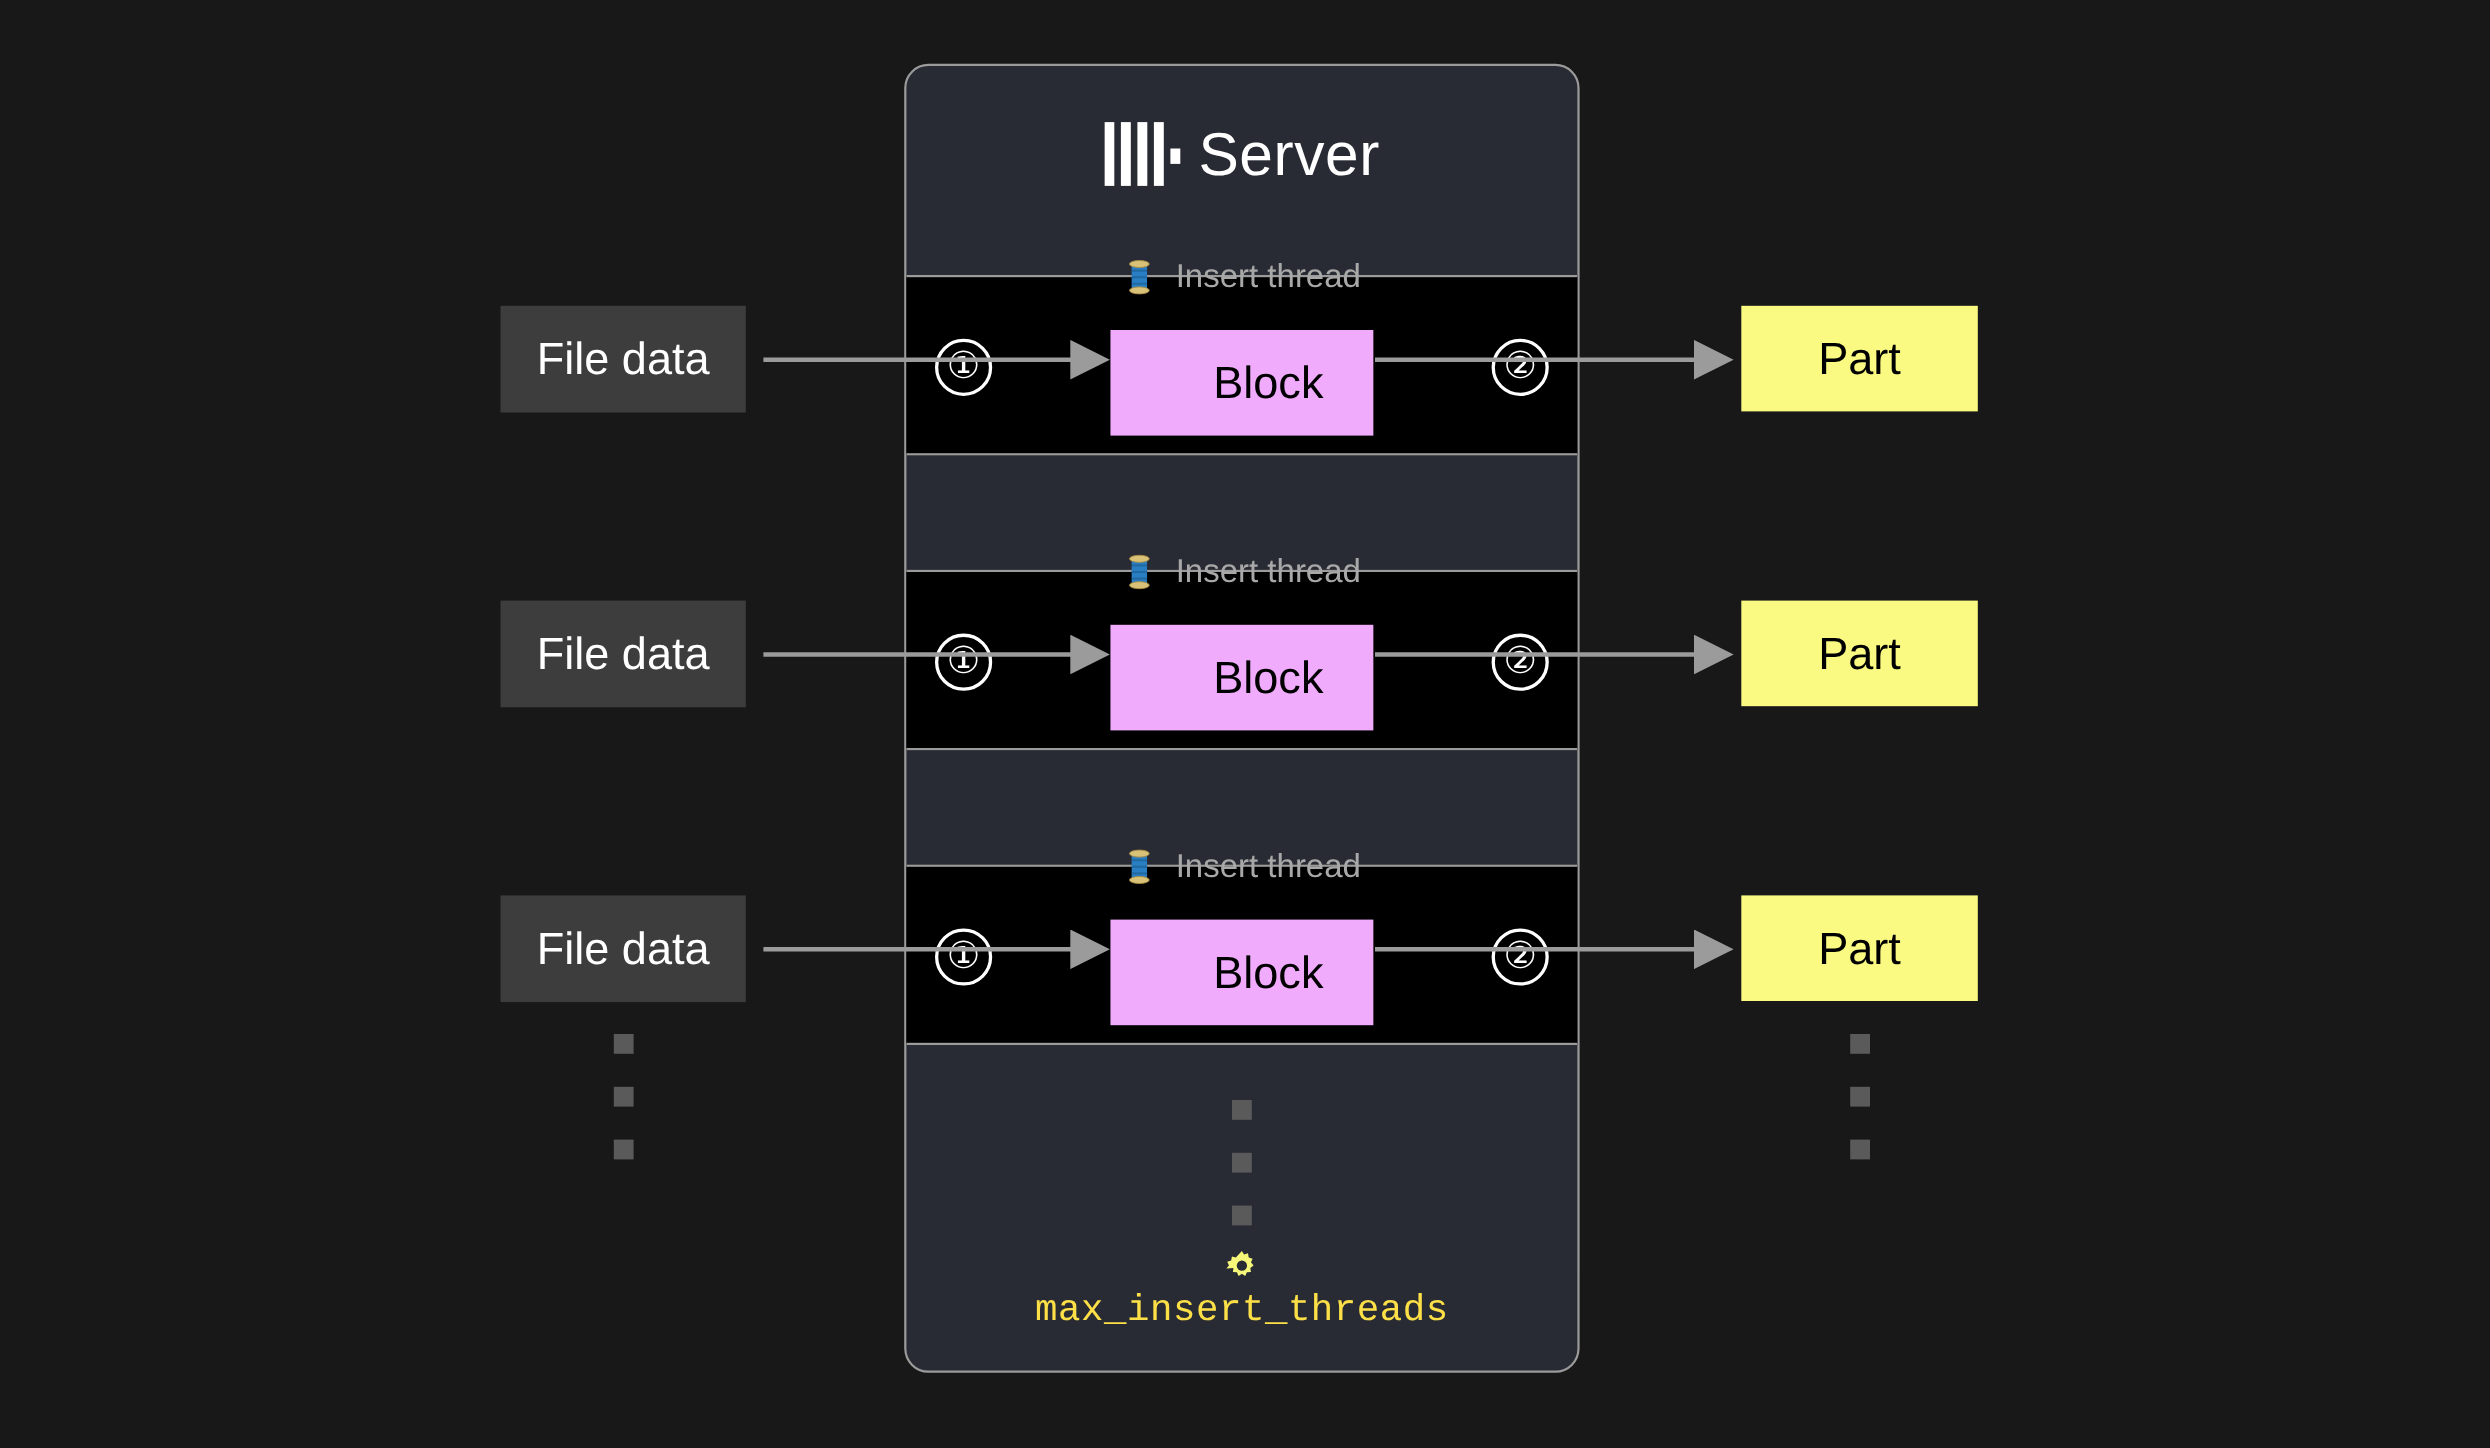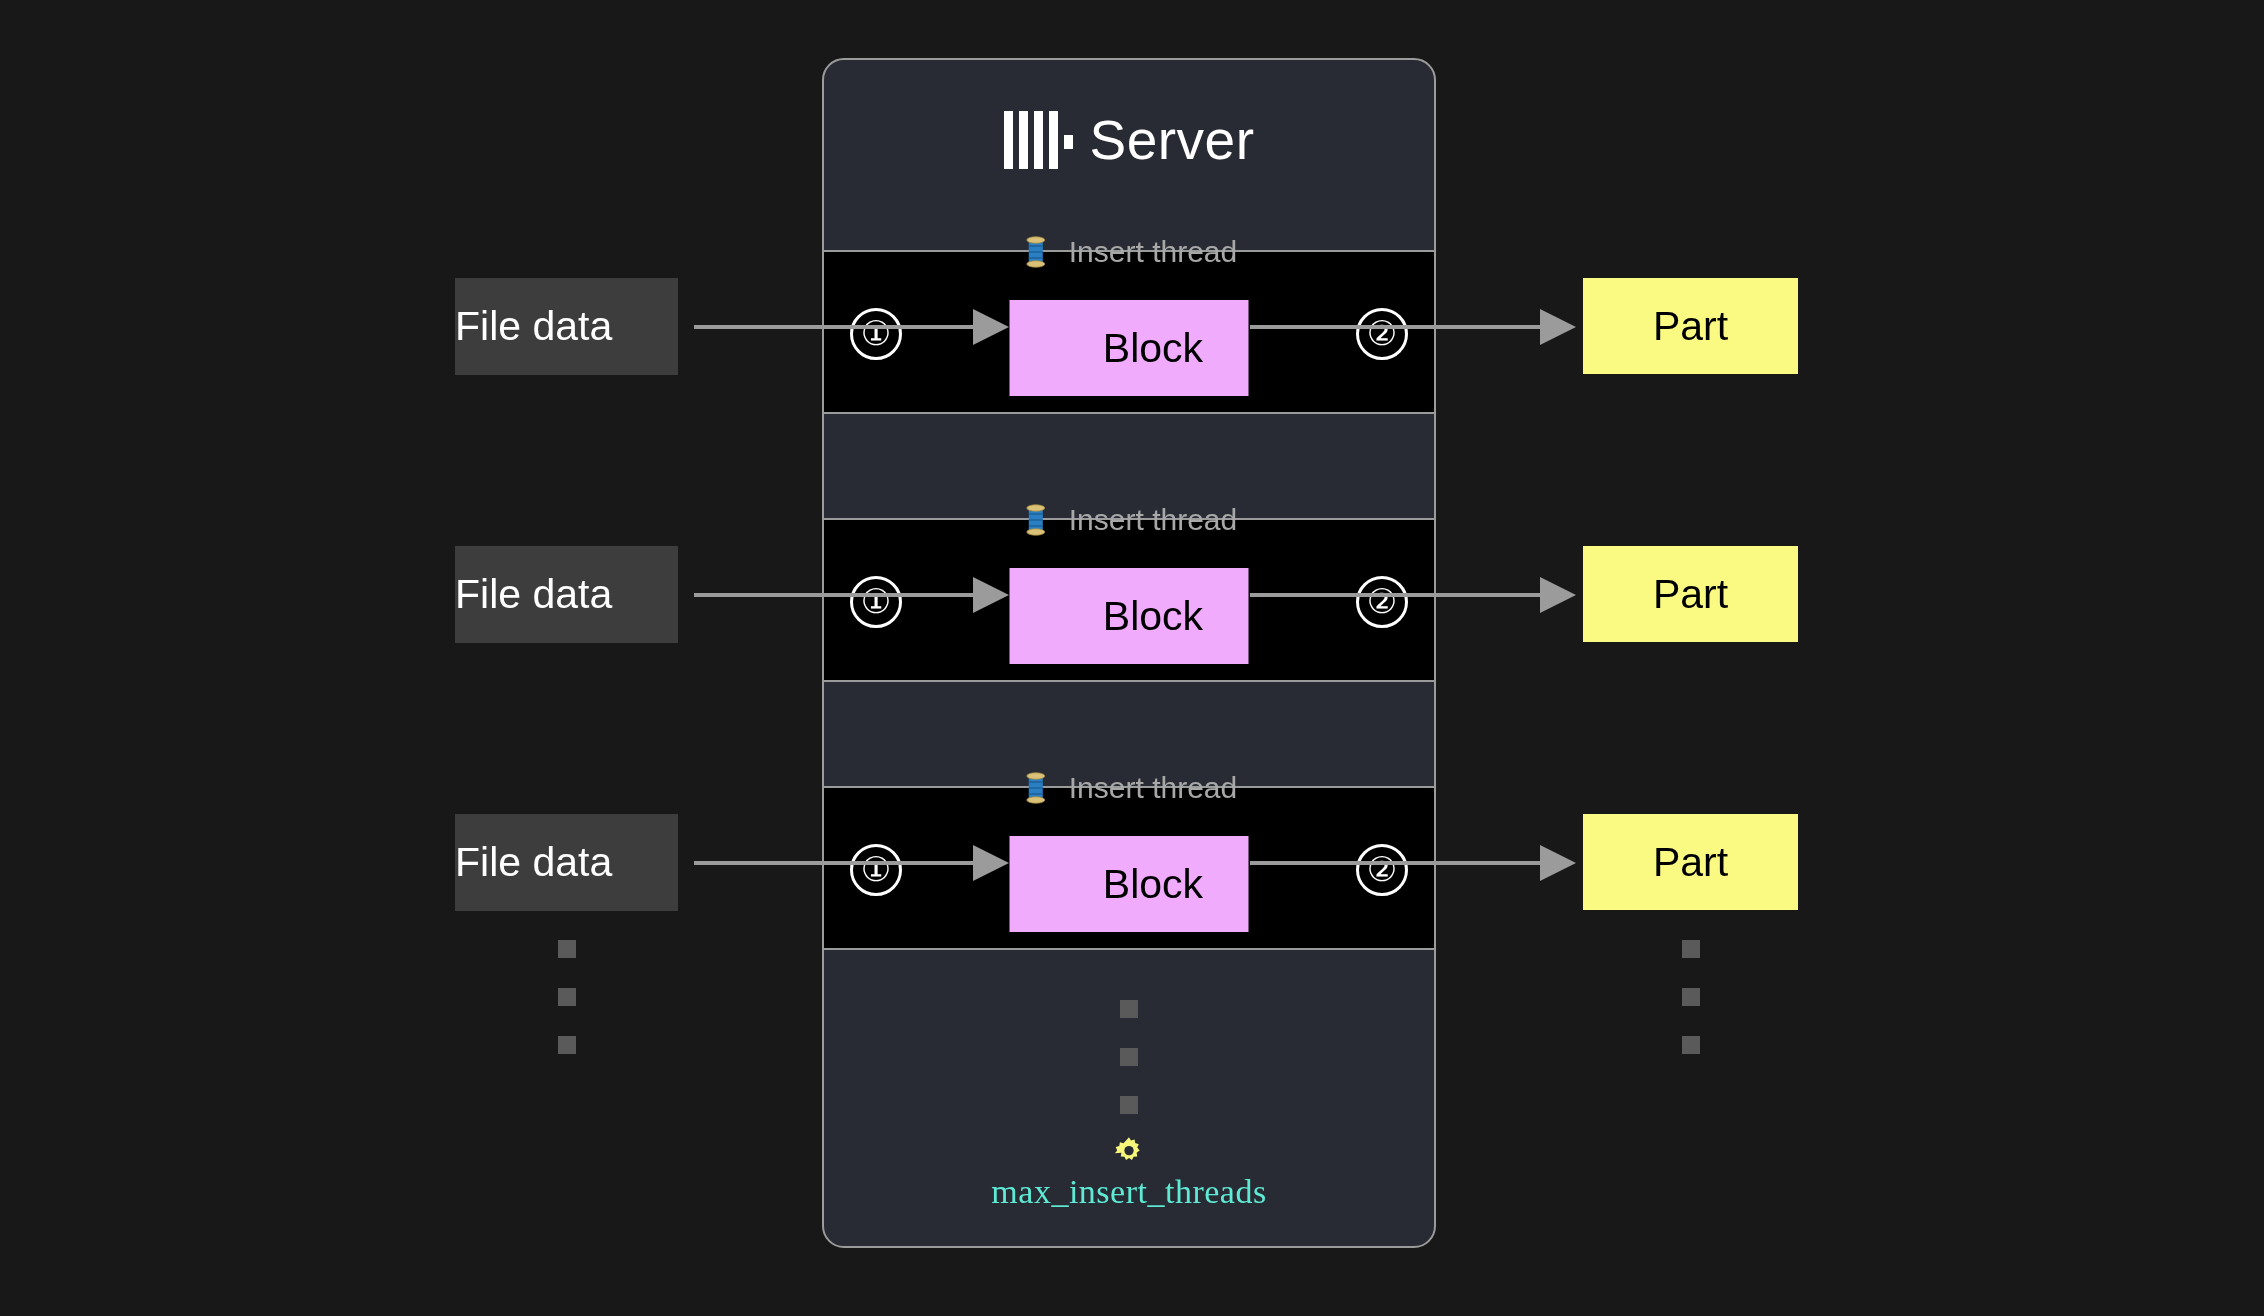--- a/index.html
+++ b/index.html
@@ -164,38 +164,38 @@
     top: 1075px;
     width: 100%;
     display: flex;
     flex-direction: column;
     align-items: center;
     gap: 6px;
     z-index: 4;
   }
   .gear-icon { display: block; width: 34px; height: 34px; }
   .setting-name {
-    color: #5eead4;
-    font-family: Liberation Serif, serif;
+    color: #fde047;
+    font-family: Liberation Mono, monospace;
     font-size: 34px;
     letter-spacing: 0.5px;
     line-height: 1;
     white-space: nowrap;
   }
 
   
   .file-box {
     position: absolute;
     left: 455px;
     width: 223px;
     height: 97px;
     background: #3d3d3d;
     display: flex;
     align-items: center;
-    justify-content: flex-start;
+    justify-content: center;
     z-index: 3;
   }
   .file-box span {
     color: #ffffff;
     font-size: 41px;
     line-height: 1;
   }
   .file-box.y1 { top: 278px; }
   .file-box.y2 { top: 546px; }
   .file-box.y3 { top: 814px; }

